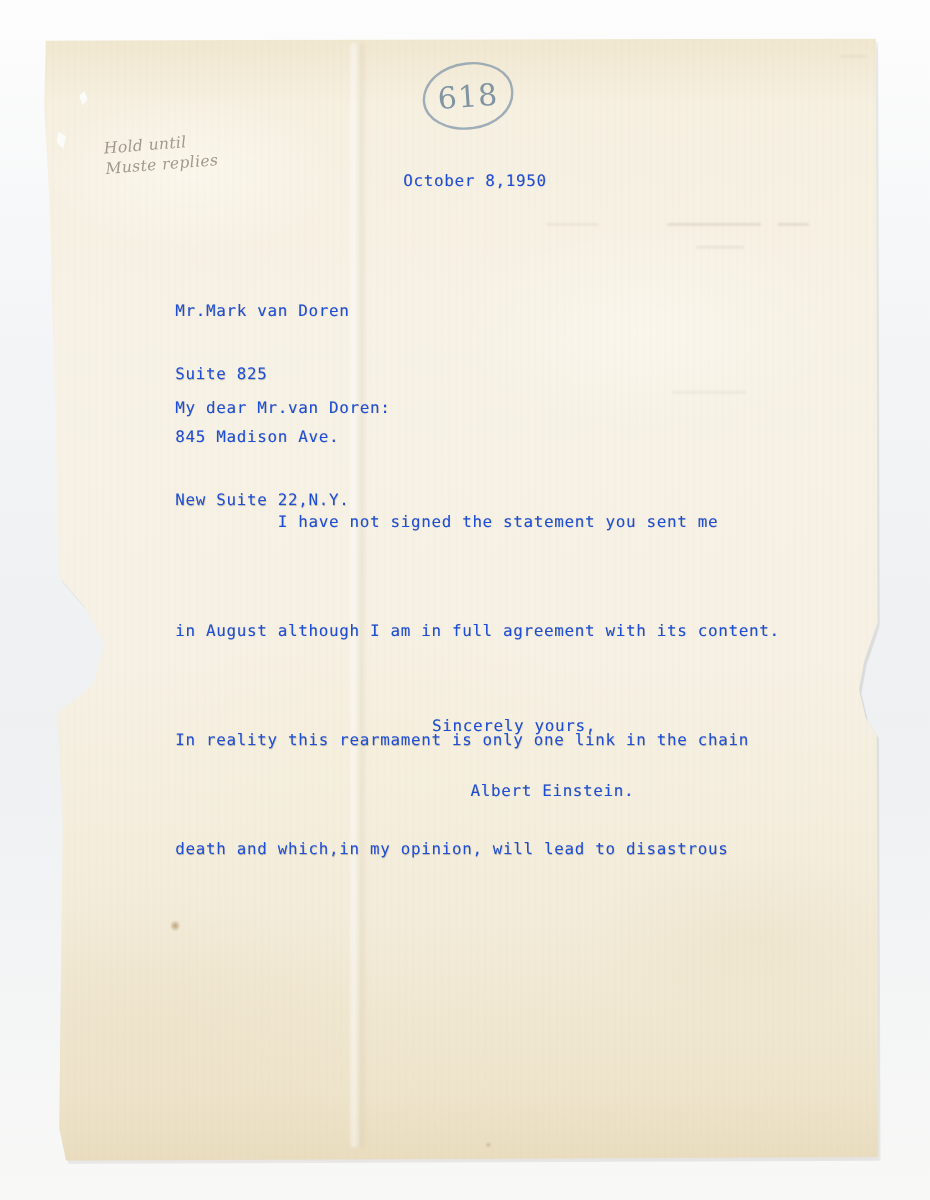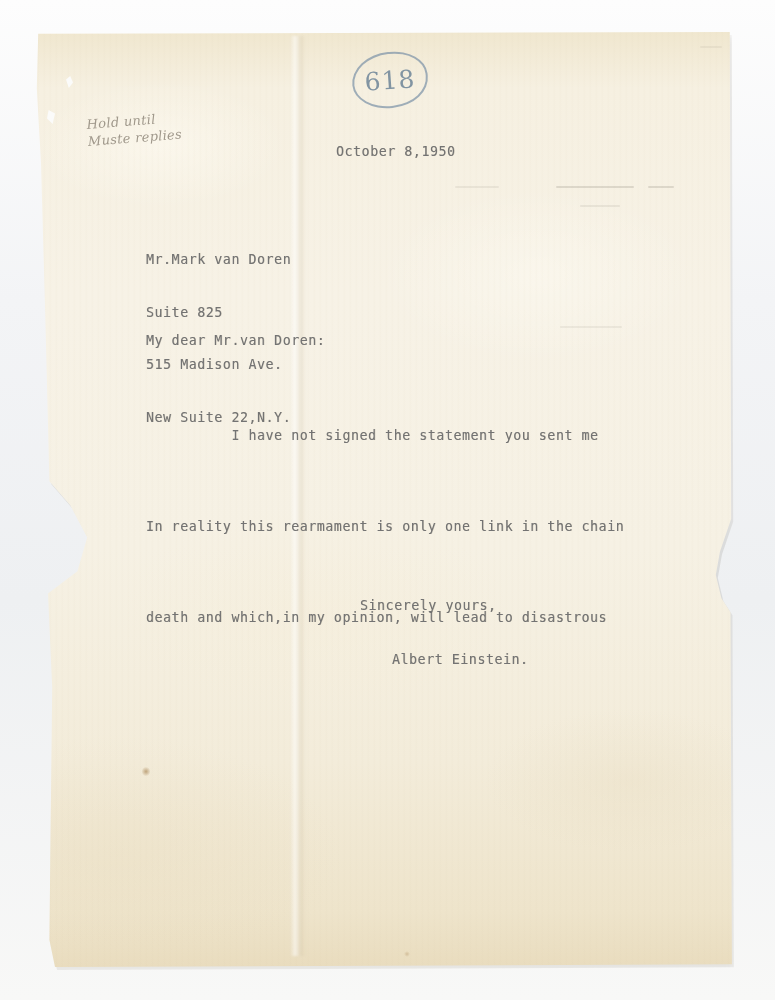--- a/index.html
+++ b/index.html
@@ -109,21 +109,21 @@
       2.0% 60.0%, 6.2% 57.6%, 7.6% 54.0%, 5.2% 50.6%, 2.2% 48.0%,
       1.6% 30.0%, 1.0% 14.0%, 0.4% 6.0%
     );
     transform: translate(2px, 3px);
   }
 
   
   .typed {
     position: absolute;
     font-family: "DejaVu Sans Mono", "Liberation Mono", monospace;
-    color: #737373;
+    color: #1d4ed8;
     white-space: pre;
     letter-spacing: 0.6px;
     font-size: 13.2px;
     text-shadow: 0.4px 0.3px 0.6px rgba(60,52,40,0.30);
   }
 
   #date-line {
     left: 336px;
     top: 144px;
   }
@@ -265,28 +265,29 @@
   </div>
 
   <div id="hold-note">Hold until
 Muste replies</div>
 
   <div class="typed" id="date-line">October 8,1950</div>
 
   <div class="typed" id="address-block">
     <div>Mr.Mark van Doren</div>
     <div>Suite 825</div>
-    <div>515 Madison Ave.</div>
+    <div>845 Madison Ave.</div>
     <div>New Suite 22,N.Y.</div>
   </div>
 
   <div class="typed" id="salutation">My dear Mr.van Doren:</div>
 
   <div class="typed" id="body-block">
     <div class="line">          I have not signed the statement you sent me</div>
+    <div class="line">in August although I am in full agreement with its content.</div>
     <div class="line">In reality this rearmament is only one link in the chain</div>
     <div class="line">death and which,in my opinion, will lead to disastrous</div>
     
   </div>
 
   <div class="typed" id="closing">Sincerely yours,</div>
 
   <div class="typed" id="signature-name">Albert Einstein.</div>
 
 </div>

